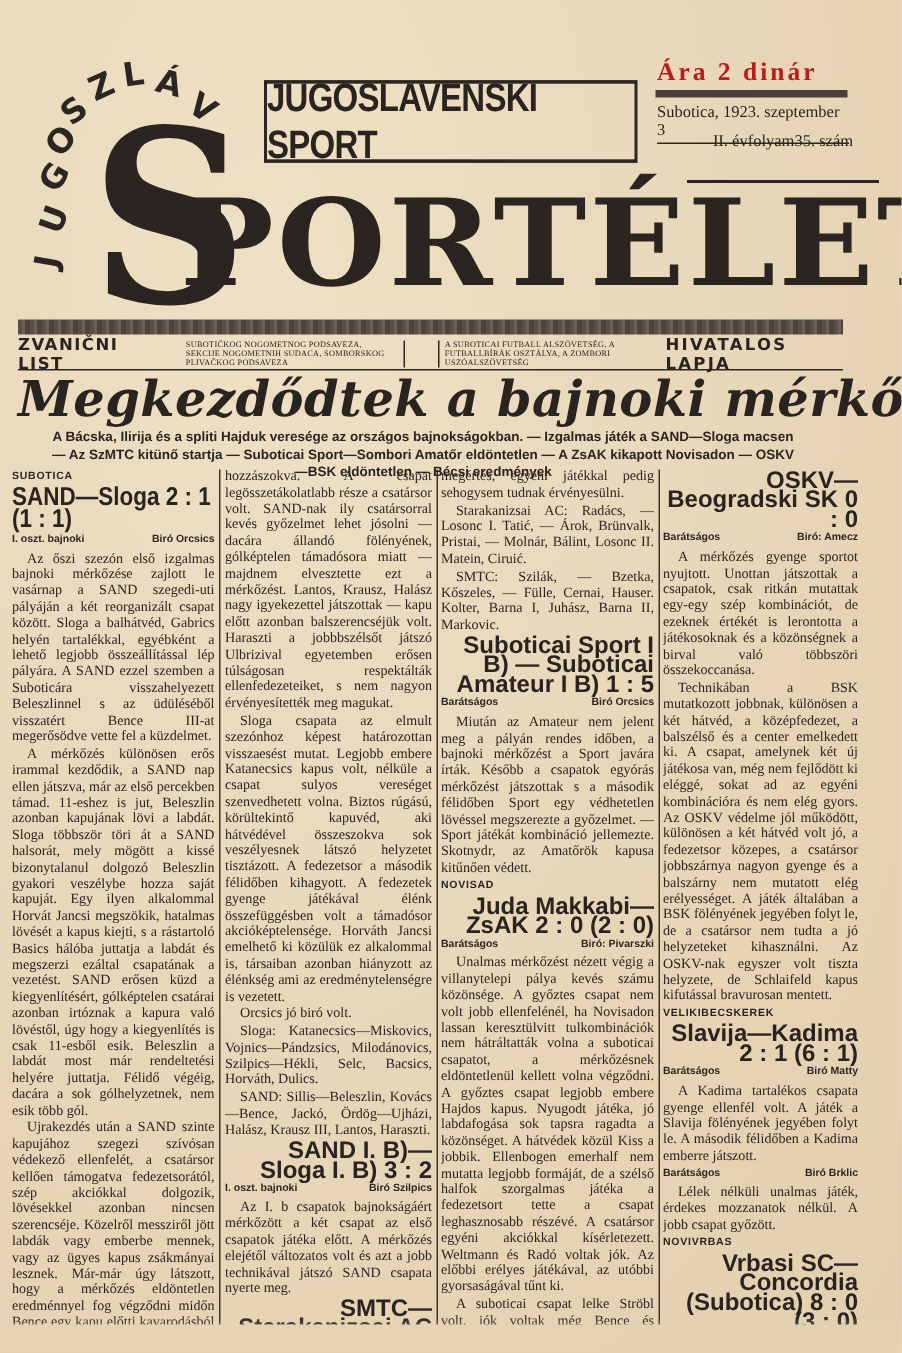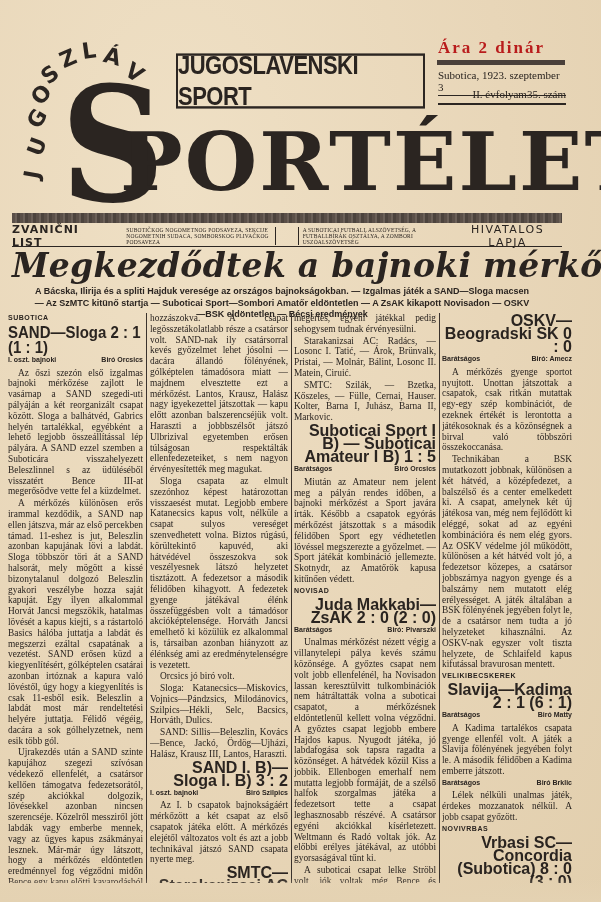--- a/index.html
+++ b/index.html
@@ -28,22 +28,22 @@
     position: absolute; left: 438px; top: 38px; width: 126px;
     font-family: Liberation Serif, serif; font-weight: bold; font-size: 17px; color: #b91c1c;
     letter-spacing: 2px;
   }
   .price-bar { position: absolute; left: 437px; top: 60px; width: 128px; height: 5px; background: #4a403a; }
   .dateline {
     position: absolute; left: 438px; top: 69px; width: 128px; font-size: 11px; color: #2a2420;
     border-bottom: 1.5px solid #2c2622; padding-bottom: 2px;
   }
   .issue {
-    position: absolute; left: 438px; top: 88px; width: 128px; font-size: 11px;
-    display: flex; justify-content: flex-end; border-bottom: 2px solid #2c2622; padding-bottom: 3px;
+    position: absolute; left: 458px; top: 88px; width: 128px; font-size: 11px;
+    display: flex; justify-content: center; border-bottom: 2px solid #2c2622; padding-bottom: 20px;
   }
   .big-s {
     position: absolute; left: 55px; top: 65px; font-family: "DejaVu Serif", serif; font-weight: bold;
     font-size: 160px; line-height: 1; color: #2b2521; transform: scaleX(0.9);
   }
   .portelet {
     position: absolute; left: 120px; top: 122px; font-family: "DejaVu Serif", serif; font-weight: bold;
     font-size: 80px; line-height: 1; letter-spacing: 2px; color: #2b2521; transform: scaleX(1.04); transform-origin: left;
   }
   .band {
@@ -51,21 +51,21 @@
     background: repeating-linear-gradient(90deg, #5a4f48 0 3px, #6b6058 3px 5px, #4c433d 5px 8px);
   }
   .subrow {
     position: absolute; left: 12px; top: 225px; width: 550px; height: 22px;
     border-bottom: 1.5px solid #2c2622; display: flex; align-items: center; gap: 16px;
   }
   .zvan { font-family: "DejaVu Sans", sans-serif; font-size: 11px; letter-spacing: 1px; font-weight: bold; margin-right: 3px; }
   .tiny { font-size: 5.5px; line-height: 6px; letter-spacing: 0.2px; text-transform: uppercase; }
   .tiny-l { width: 160px; border-right: 1px solid #2c2622; padding-right: 3px; }
   .tiny-r { width: 145px; padding-left: 4px; border-left: 1px solid #2c2622; margin-left: 6px; }
-  .hivatalos { font-family: "DejaVu Sans", sans-serif; font-size: 11px; letter-spacing: 1.5px; font-weight: normal; margin-left: 4px; text-align: center; }
+  .hivatalos { font-family: "DejaVu Sans", sans-serif; font-size: 11px; letter-spacing: 1.5px; font-weight: bold; margin-left: 4px; }
 
   
   .headline {
     position: absolute; left: 12px; top: 246px; width: 560px;
     font-family: "DejaVu Serif", serif; font-weight: bold; font-style: italic;
     font-size: 33px; letter-spacing: 0.3px; color: #2a2420; white-space: nowrap;
   }
   .subhead {
     position: absolute; left: 32px; top: 286px; width: 500px;
     font-family: "Liberation Sans", sans-serif; font-weight: bold; font-size: 9px; line-height: 11.5px;

